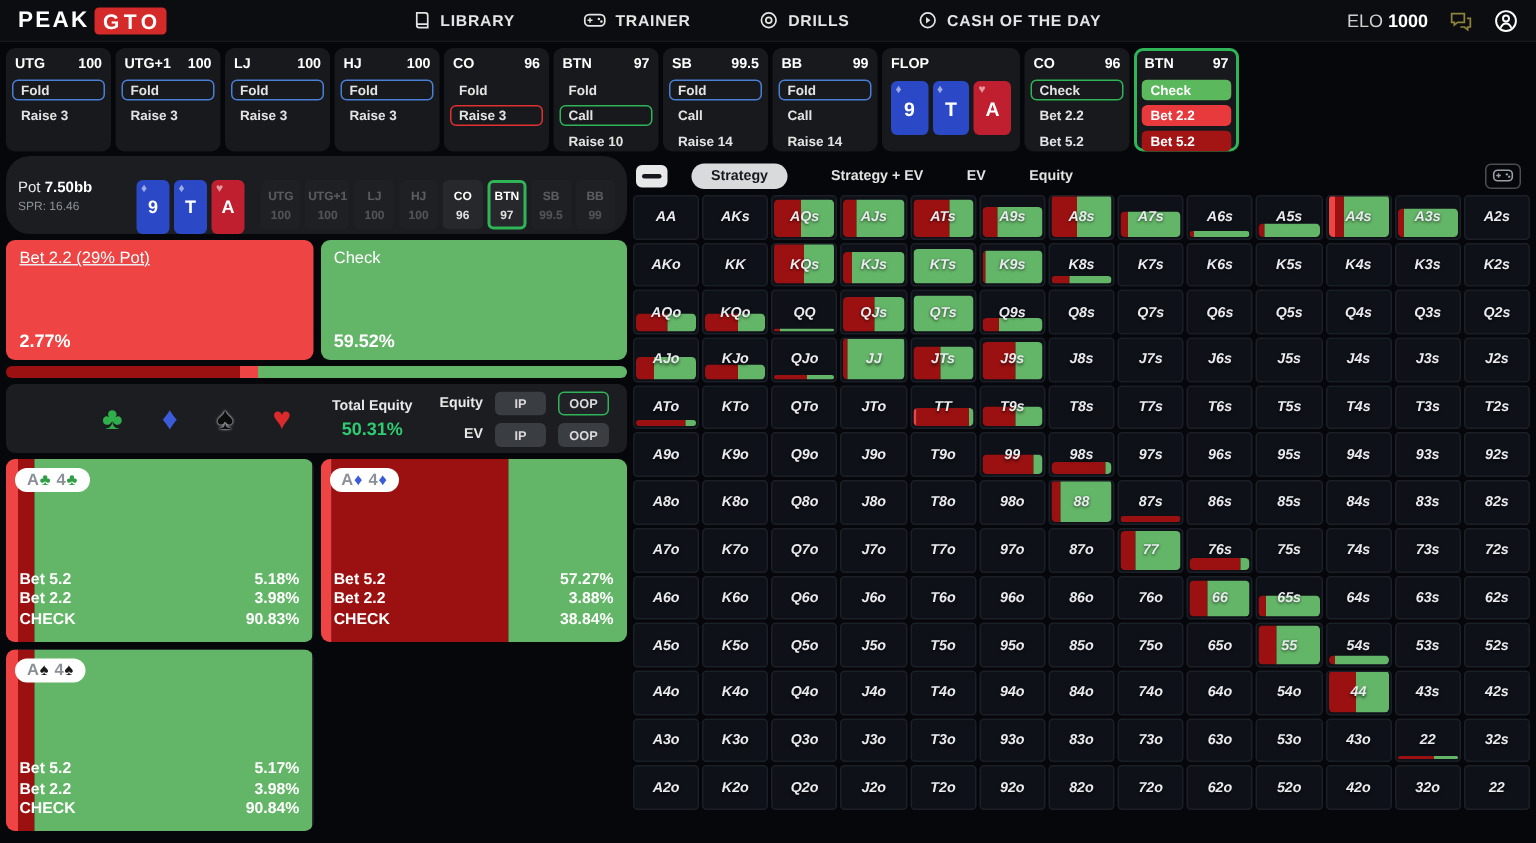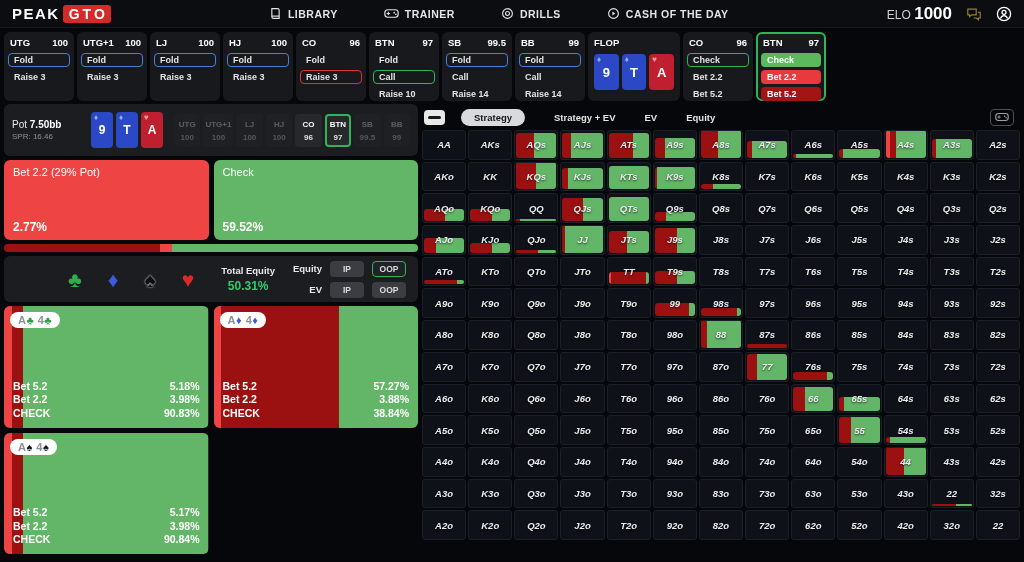--- a/index.html
+++ b/index.html
@@ -10,21 +10,21 @@
   
   .topbar { display:flex; align-items:center; height:28px; background:#0b0d11; padding:0 12px; border-bottom:1px solid #14161a; }
   .logo { display:flex; align-items:center; cursor:pointer; }
   .logo-peak { font-weight:800; font-size:15px; letter-spacing:1.5px; color:#fff; }
   .logo-gto { background:#d42a2a; color:#fff; font-weight:800; font-size:14px; letter-spacing:3px; padding:1px 3px 1px 6px; border-radius:3px; margin-left:3px; }
   .topnav { flex:1; display:flex; justify-content:center; gap:46px; }
   .nav-item { display:flex; align-items:center; gap:6px; font-size:10.5px; font-weight:700; letter-spacing:.5px; color:#e4e4e4; cursor:pointer; }
   .nav-item svg { display:block; }
   .top-right { display:flex; align-items:center; gap:14px; }
   .elo { font-size:12px; color:#cfcfcf; }
-  .elo b { color:#fff; font-size:17px; }
+  .elo b { color:#fff; font-size:12px; }
   .chat-btn { color:#8f8339; cursor:pointer; display:flex; }
   .profile-btn { color:#fff; cursor:pointer; display:flex; }
 
   
   .tree-row { display:flex; gap:3px; padding:4px 4px 3px 4px; height:76px; }
   .settings-card { width:86px; background:#16181c; border-radius:6px; padding:6px 5px; display:flex; gap:7px; }
   .sc-icons { display:flex; flex-direction:column; gap:8px; color:#d7dadd; padding-top:2px; }
   .sc-icons span { cursor:pointer; display:flex; }
   .sc-game { font-size:10px; font-weight:800; color:#fff; margin-bottom:4px; }
   .sc-line { font-size:8.5px; font-weight:700; color:#cfd2d6; line-height:1.55; }
@@ -43,21 +43,21 @@
   .tree-cards { display:flex; gap:3px; padding:1px 2px; }
   .mini-card { width:25px; height:36px; border-radius:4px; position:relative; display:flex; align-items:center; justify-content:center; font-size:13px; font-weight:800; color:#fff; }
   .mini-card .ms { position:absolute; top:1px; left:3px; font-size:8px; color:rgba(255,255,255,.55); }
   .suit-diamond-card { background:#2b49c6; }
   .suit-heart-card { background:#bf1f2e; }
 
   
   .main { display:flex; gap:4px; padding:0 4px 4px 4px; height:454px; }
   .left { width:414px; display:flex; flex-direction:column; gap:4px; }
 
-  .board-strip { background:#1b1d21; border-radius:6px; height:52px; display:flex; align-items:center; gap:7px; padding:3px 8px; flex:none; }
+  .board-strip { background:#1b1d21; border-radius:16px; height:52px; display:flex; align-items:flex-start; gap:7px; padding:16px 8px; flex:none; }
   .pot-line1 { font-size:10px; color:#e8e8e8; }
   .pot-line1 b { color:#fff; }
   .pot-line2 { font-size:8px; color:#8d939b; margin-top:2px; }
   .pot-block { width:72px; flex:none; }
   .board-strip .mini-card { width:22px; height:36px; font-size:12px; flex:none; }
   .chips { display:flex; gap:3px; flex:1; margin-left:4px; }
   .chip { flex:1; background:#26282c; border-radius:4px; text-align:center; padding:4px 0 3px 0; cursor:pointer; border:2px solid transparent; }
   .chip .cp { font-size:8px; font-weight:800; color:#fff; display:block; }
   .chip .cs { font-size:8px; font-weight:700; color:#e0e0e0; display:block; margin-top:4px; }
   .chip.dim { opacity:.28; }
@@ -328,21 +328,21 @@
               <span class="cs">99.5</span>
             </div>
             <div class="chip dim">
               <span class="cp">BB</span>
               <span class="cs">99</span>
             </div>
           </div>
       </div>
 
       <div class="action-boxes" id="actionboxes">
-          <div class="action-box" style="background: rgb(238, 68, 68);">
+          <div class="action-box" style="background: rgb(238, 68, 68); text-decoration: underline;">
             <div class="ab-label">Bet 2.2 (29% Pot)</div>
             <div class="ab-pct">2.77%</div>
           </div>
           <div class="action-box" style="background: rgb(99, 181, 103);">
             <div class="ab-label">Check</div>
             <div class="ab-pct">59.52%</div>
           </div>
         </div>
 
       <div class="summary-bar" id="summarybar">

